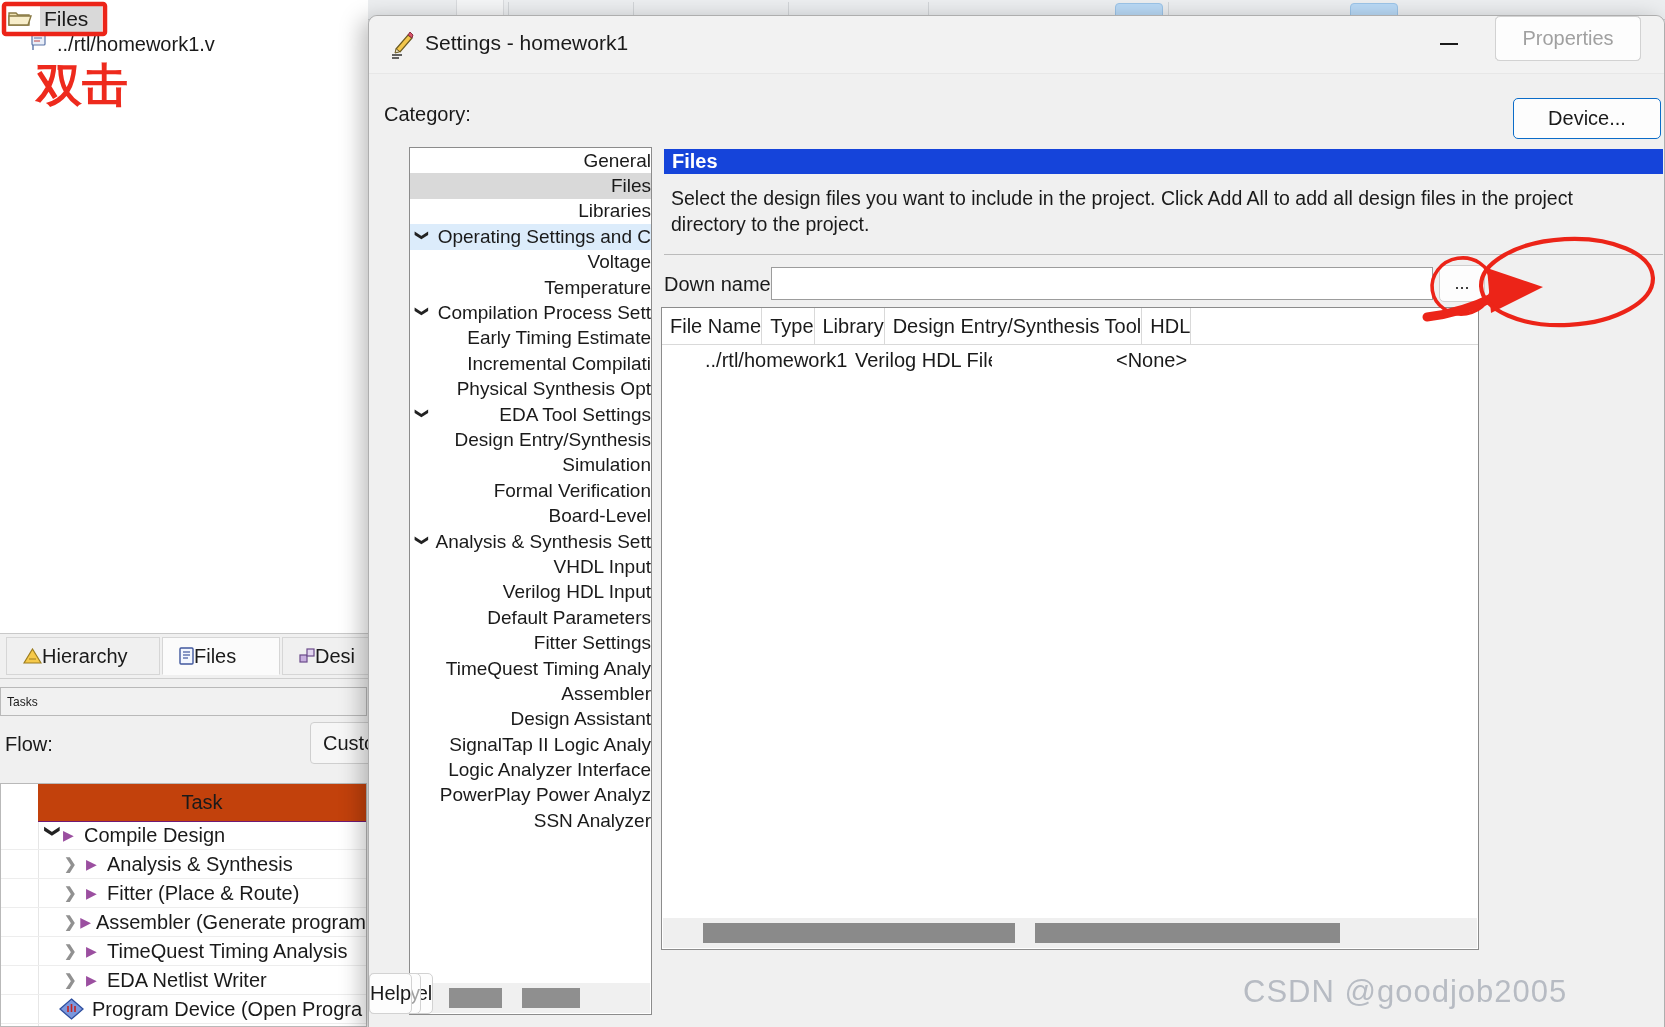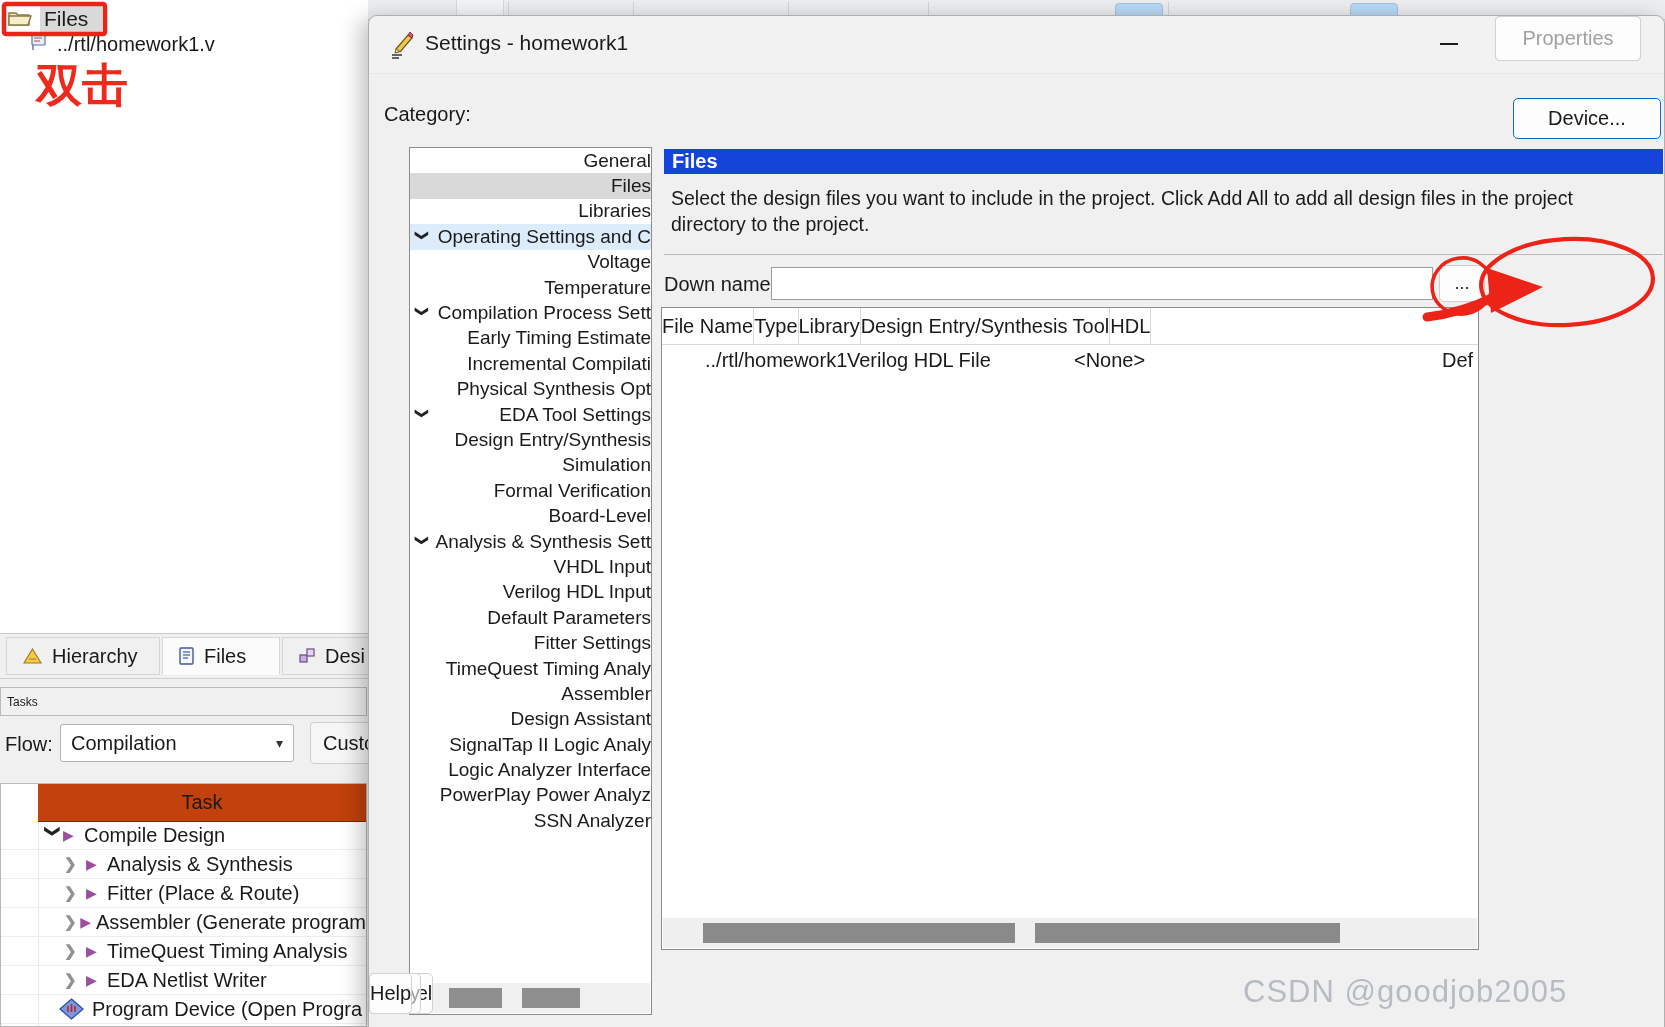--- a/index.html
+++ b/index.html
@@ -18,21 +18,21 @@
   .top-strip .rule{position:absolute;left:0;right:0;top:19px;height:7px;background:#e3e5e7;
                    border-top:1px solid #c8cbce;}
   .top-strip .tick{position:absolute;top:2px;width:1px;height:16px;background:#d2d5d8;}
   .chip{position:absolute;top:3px;width:46px;height:22px;background:#b9d9f6;
         border:1px solid #9cc4e8;border-radius:4px 4px 0 0;}
   .top-frag{position:absolute;left:88px;top:0;width:46px;height:17px;background:#f4f5f6;
             border:1px solid #d9dbde;border-top:none;}
 
   .tabs{position:absolute;left:0;top:637px;width:368px;height:41px;border-bottom:1px solid #cfcfcf;}
   .tab{position:absolute;top:0;height:38px;background:#f0f0f0;border:1px solid #d6d6d6;
-       display:flex;align-items:center;gap:10px;font-size:20px;padding:0 0 0 16px;box-sizing:border-box;}
+       display:flex;align-items:center;gap:0;font-size:20px;padding:0 0 0 16px;box-sizing:border-box;}
   .tab:nth-of-type(1){left:6px;width:154px;}
   .tab:nth-of-type(2){left:162px;width:118px;}
   .tab:nth-of-type(3){left:282px;width:90px;}
   .tab.active{background:#fbfbfb;border-bottom-color:#fbfbfb;}
   .tab .ticon{display:none;line-height:0;}
   .tab.ic-hierarchy .ticon.hier, .tab.ic-file .ticon.doc, .tab.ic-design .ticon.des{display:block;}
 
   .tasks-bar{position:absolute;left:0;top:687px;width:367px;height:29px;background:#f1f1f1;
              border:1px solid #b9b9b9;display:flex;align-items:center;font-size:12px;padding-left:6px;box-sizing:border-box;}
   .flow-label{position:absolute;left:5px;top:733px;font-size:20px;}
@@ -113,23 +113,23 @@
   .side-btn:nth-of-type(2){top:313px;}
   .side-btn:nth-of-type(3){top:371px;}
   .side-btn:nth-of-type(4){top:431px;}
   .side-btn:nth-of-type(5){top:489px;}
   .side-btn:nth-of-type(6){top:547px;}
 
   .file-table{position:absolute;left:292px;top:291px;width:818px;height:643px;background:#fff;
               border:1px solid #8c8c8c;overflow:hidden;box-sizing:border-box;}
   .ft-head{display:flex;height:36px;border-bottom:1px solid #d9d9d9;}
   .ft-head .cell{border-right:1px solid #d9d9d9;}
-  .cell{display:flex;align-items:center;padding-left:0;font-size:20px;box-sizing:border-box;
+  .cell{display:flex;align-items:center;padding-left:8px;font-size:20px;box-sizing:border-box;
         white-space:nowrap;overflow:hidden;flex:none;}
-  .c0{width:185px;} .c1{width:145px;} .c2{width:82px;} .c3{width:368px;} .c4{width:120px;border-right:none!important;}
+  .c0{width:185px;} .c1{width:145px;} .c2{width:82px;} .c3{width:368px;margin-left:34px;} .c4{width:120px;border-right:none!important;}
   .ft-row{display:flex;height:31px;}
   .ft-row .c0{padding-left:43px;}
   .tbl-scroll{position:absolute;left:1px;right:1px;bottom:1px;height:30px;background:#efefef;}
   .tbl-thumb{position:absolute;top:5px;height:20px;background:#8a8a8a;}
   .tbl-thumb.t1{left:40px;width:312px;} .tbl-thumb.t2{left:372px;width:305px;}
 
   .footer-btn{position:absolute;top:957px;height:41px;background:#fdfdfd;border:1px solid #d2d2d2;
               border-radius:5px;display:flex;align-items:center;justify-content:center;
               font-size:20px;box-sizing:border-box;}
   .footer-btn.disabled{color:#a0a0a0;}
@@ -216,24 +216,20 @@
           </svg>
         </span>
         <span>Desi</span>
       </div>
   </div>
 
   <div class="tasks-bar">
     <span>Tasks</span>
   </div>
   <div class="flow-label">Flow:</div>
-  <div class="flow-combo">
-    <span>Compilation</span>
-    <span class="combo-arrow">▾</span>
-  </div>
   <div class="custom-btn">
     <span>Custo</span>
   </div>
 
   <div class="task-table">
     <div class="task-gutter"></div>
     <div class="task-th">Task</div>
     <div class="task-rows">
       <div class="task-row chev-down has-play">
           <span class="chev">❯</span>

